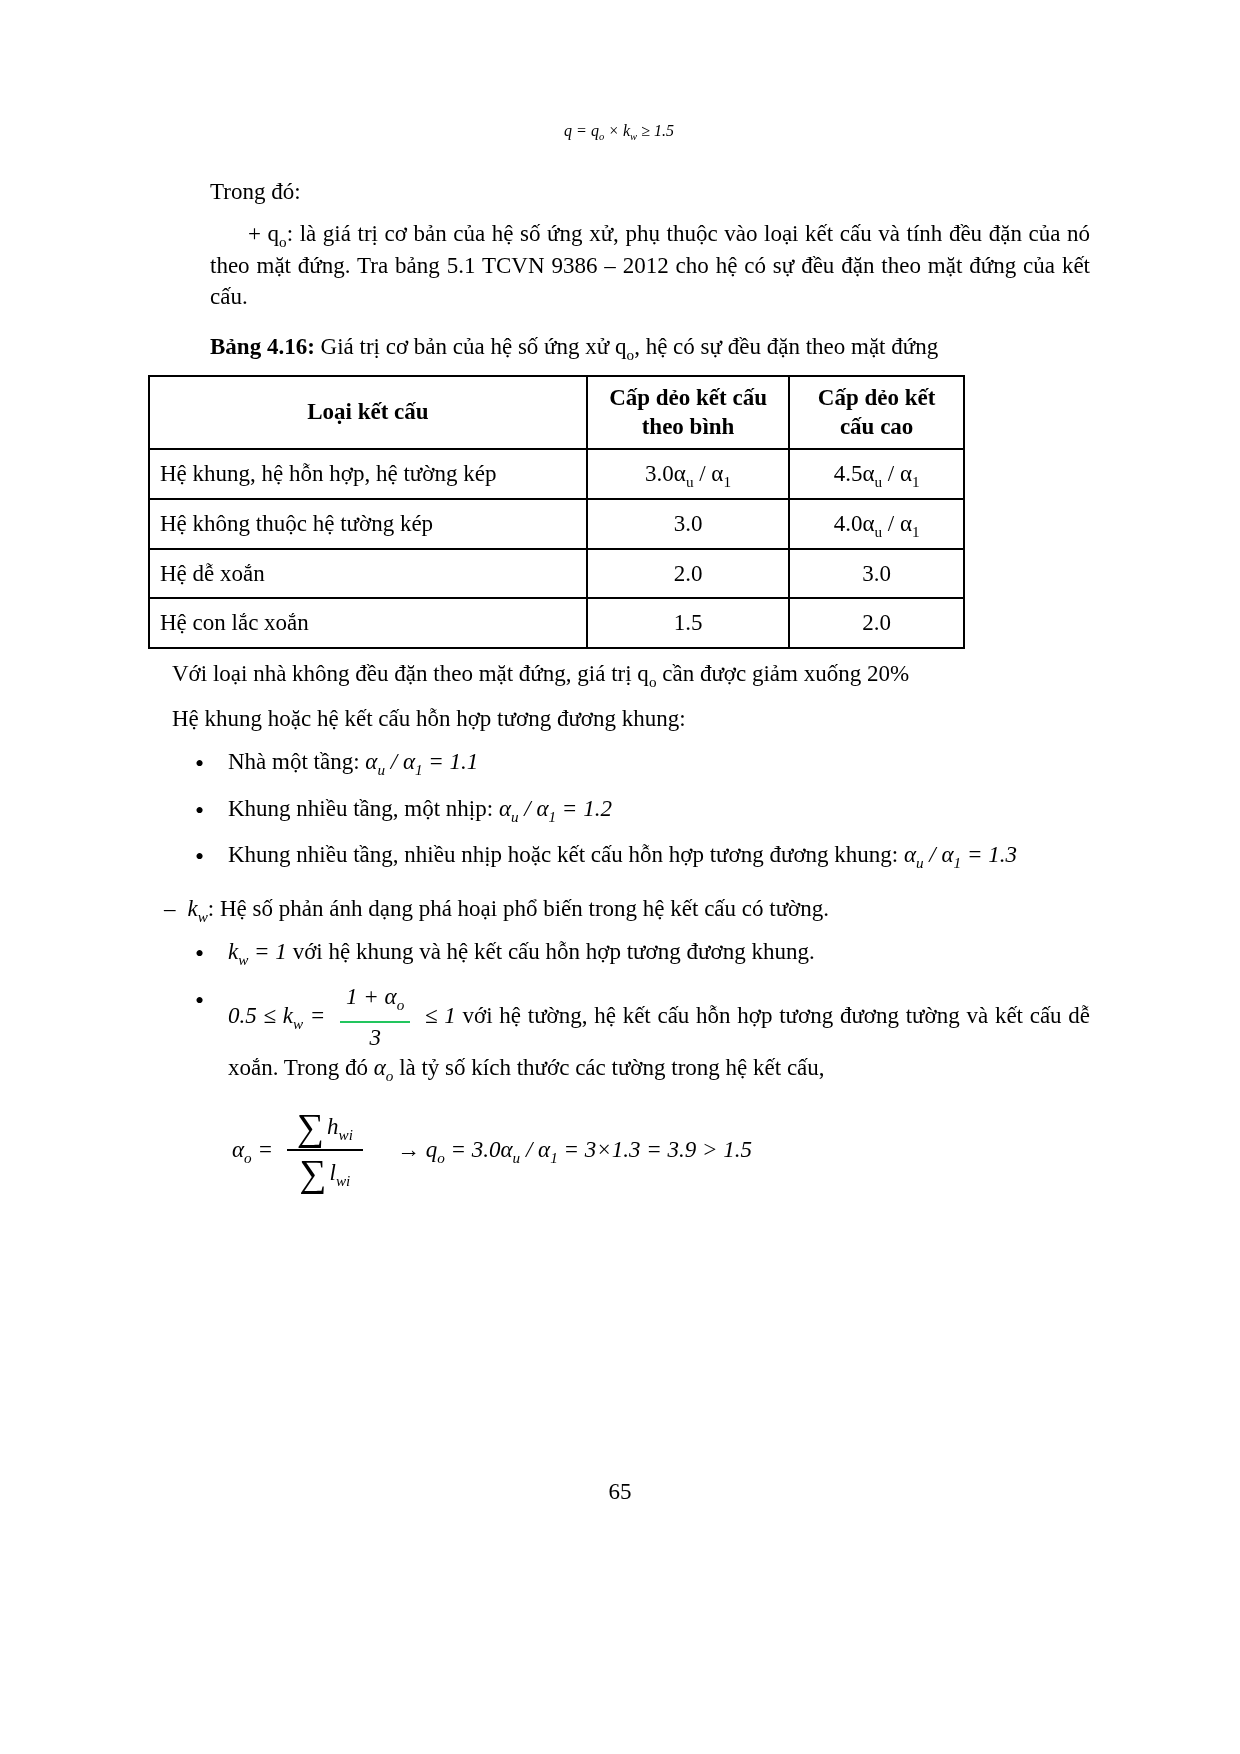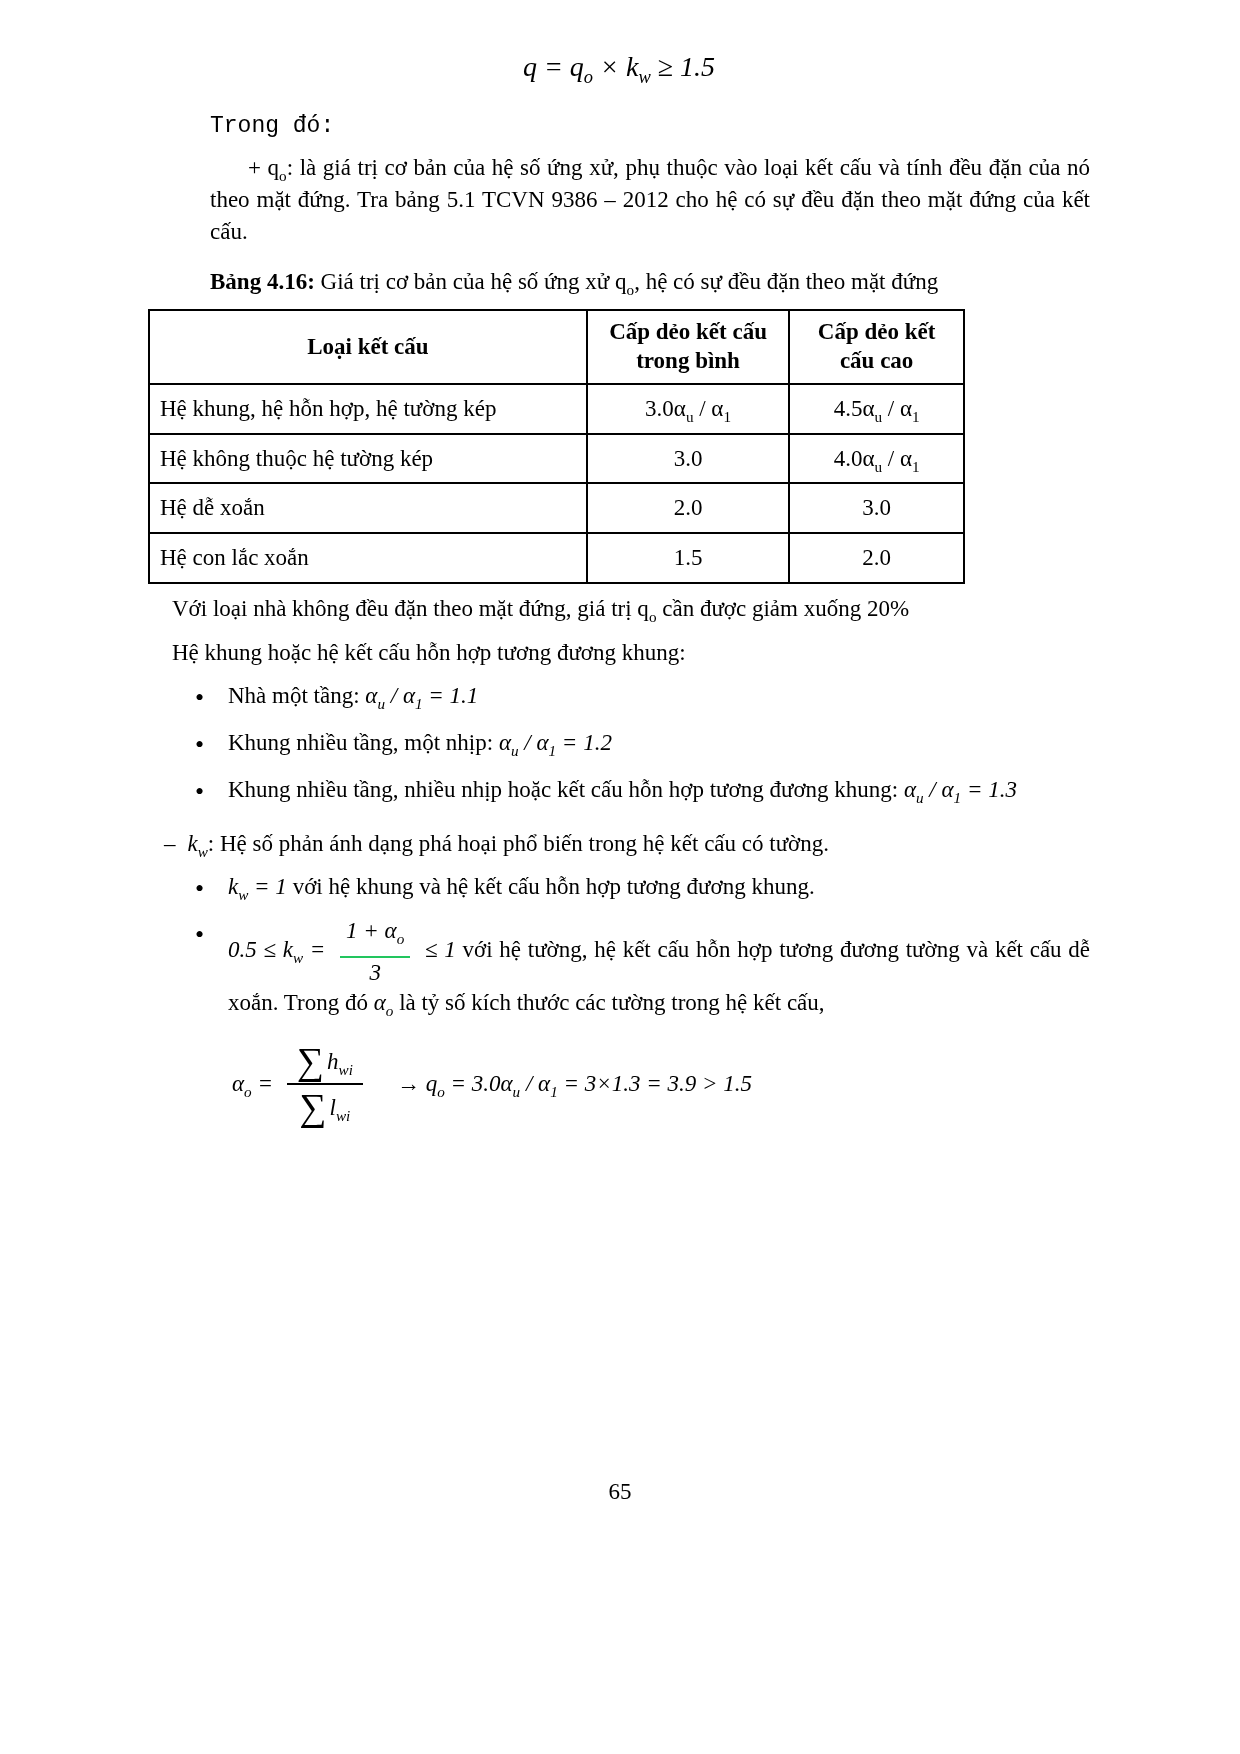--- a/index.html
+++ b/index.html
@@ -8,23 +8,23 @@
     width: 1240px; height: 1754px;
     background: #ffffff; color: #000;
     font-family: "Liberation Serif", serif;
     font-size: 23px; line-height: 1.38;
   }
   .page { position: relative; width: 1240px; height: 1754px; overflow: hidden; background:#fff; }
   .content { padding: 0 150px 0 148px; }
   .math { font-style: italic; }
   sub { font-size: 66%; line-height: 0; }
 
-  .formula-top { margin-top: 48px; text-align: center; font-size: 28px; }
+  .formula-top { margin-top: 120px; text-align: center; font-size: 16px; }
 
-  .trong-do { margin-top: 24px; margin-left: 62px; font-family: Liberation Mono, monospace; }
+  .trong-do { margin-top: 34px; margin-left: 62px; }
   .para-qo  { margin-top: 10px; margin-left: 62px; text-align: justify; text-indent: 38px; }
 
   .caption { margin-top: 18px; margin-left: 62px; }
   .caption b { font-weight: bold; }
 
   table.qtable { border-collapse: collapse; margin-top: 12px; width: 817px; table-layout: fixed; }
   .qtable th, .qtable td { border: 2px solid #000; }
   .qtable th { font-weight: bold; text-align: center; padding: 7px 10px; line-height: 1.25; }
   .qtable td { padding: 8px 10px; }
   .qtable td.val { text-align: center; }
@@ -69,21 +69,21 @@
     <div class="para-qo">+ q<sub>o</sub>: là giá trị cơ bản của hệ số ứng xử, phụ thuộc vào loại kết cấu và tính đều đặn của nó theo mặt đứng. Tra bảng 5.1 TCVN 9386 – 2012 cho hệ có sự đều đặn theo mặt đứng của kết cấu.</div>
 
     <div class="caption">
       <b>Bảng 4.16:</b><span> Giá trị cơ bản của hệ số ứng xử q<sub>o</sub>, hệ có sự đều đặn theo mặt đứng</span>
     </div>
 
     <table class="qtable">
       <tbody>
           <tr>
         <th class="col1">Loại kết cấu</th>
-        <th class="col2">Cấp dẻo kết cấu trong bình</th>
+        <th class="col2">Cấp dẻo kết cấu theo bình</th>
         <th class="col3">Cấp dẻo kết cấu cao</th>
       </tr>
       <tr>
         <td class="lbl">Hệ khung, hệ hỗn hợp, hệ tường kép</td>
         <td class="val">3.0α<sub>u</sub> / α<sub>1</sub></td>
         <td class="val">4.5α<sub>u</sub> / α<sub>1</sub></td>
       </tr>
       <tr>
         <td class="lbl">Hệ không thuộc hệ tường kép</td>
         <td class="val">3.0</td>

